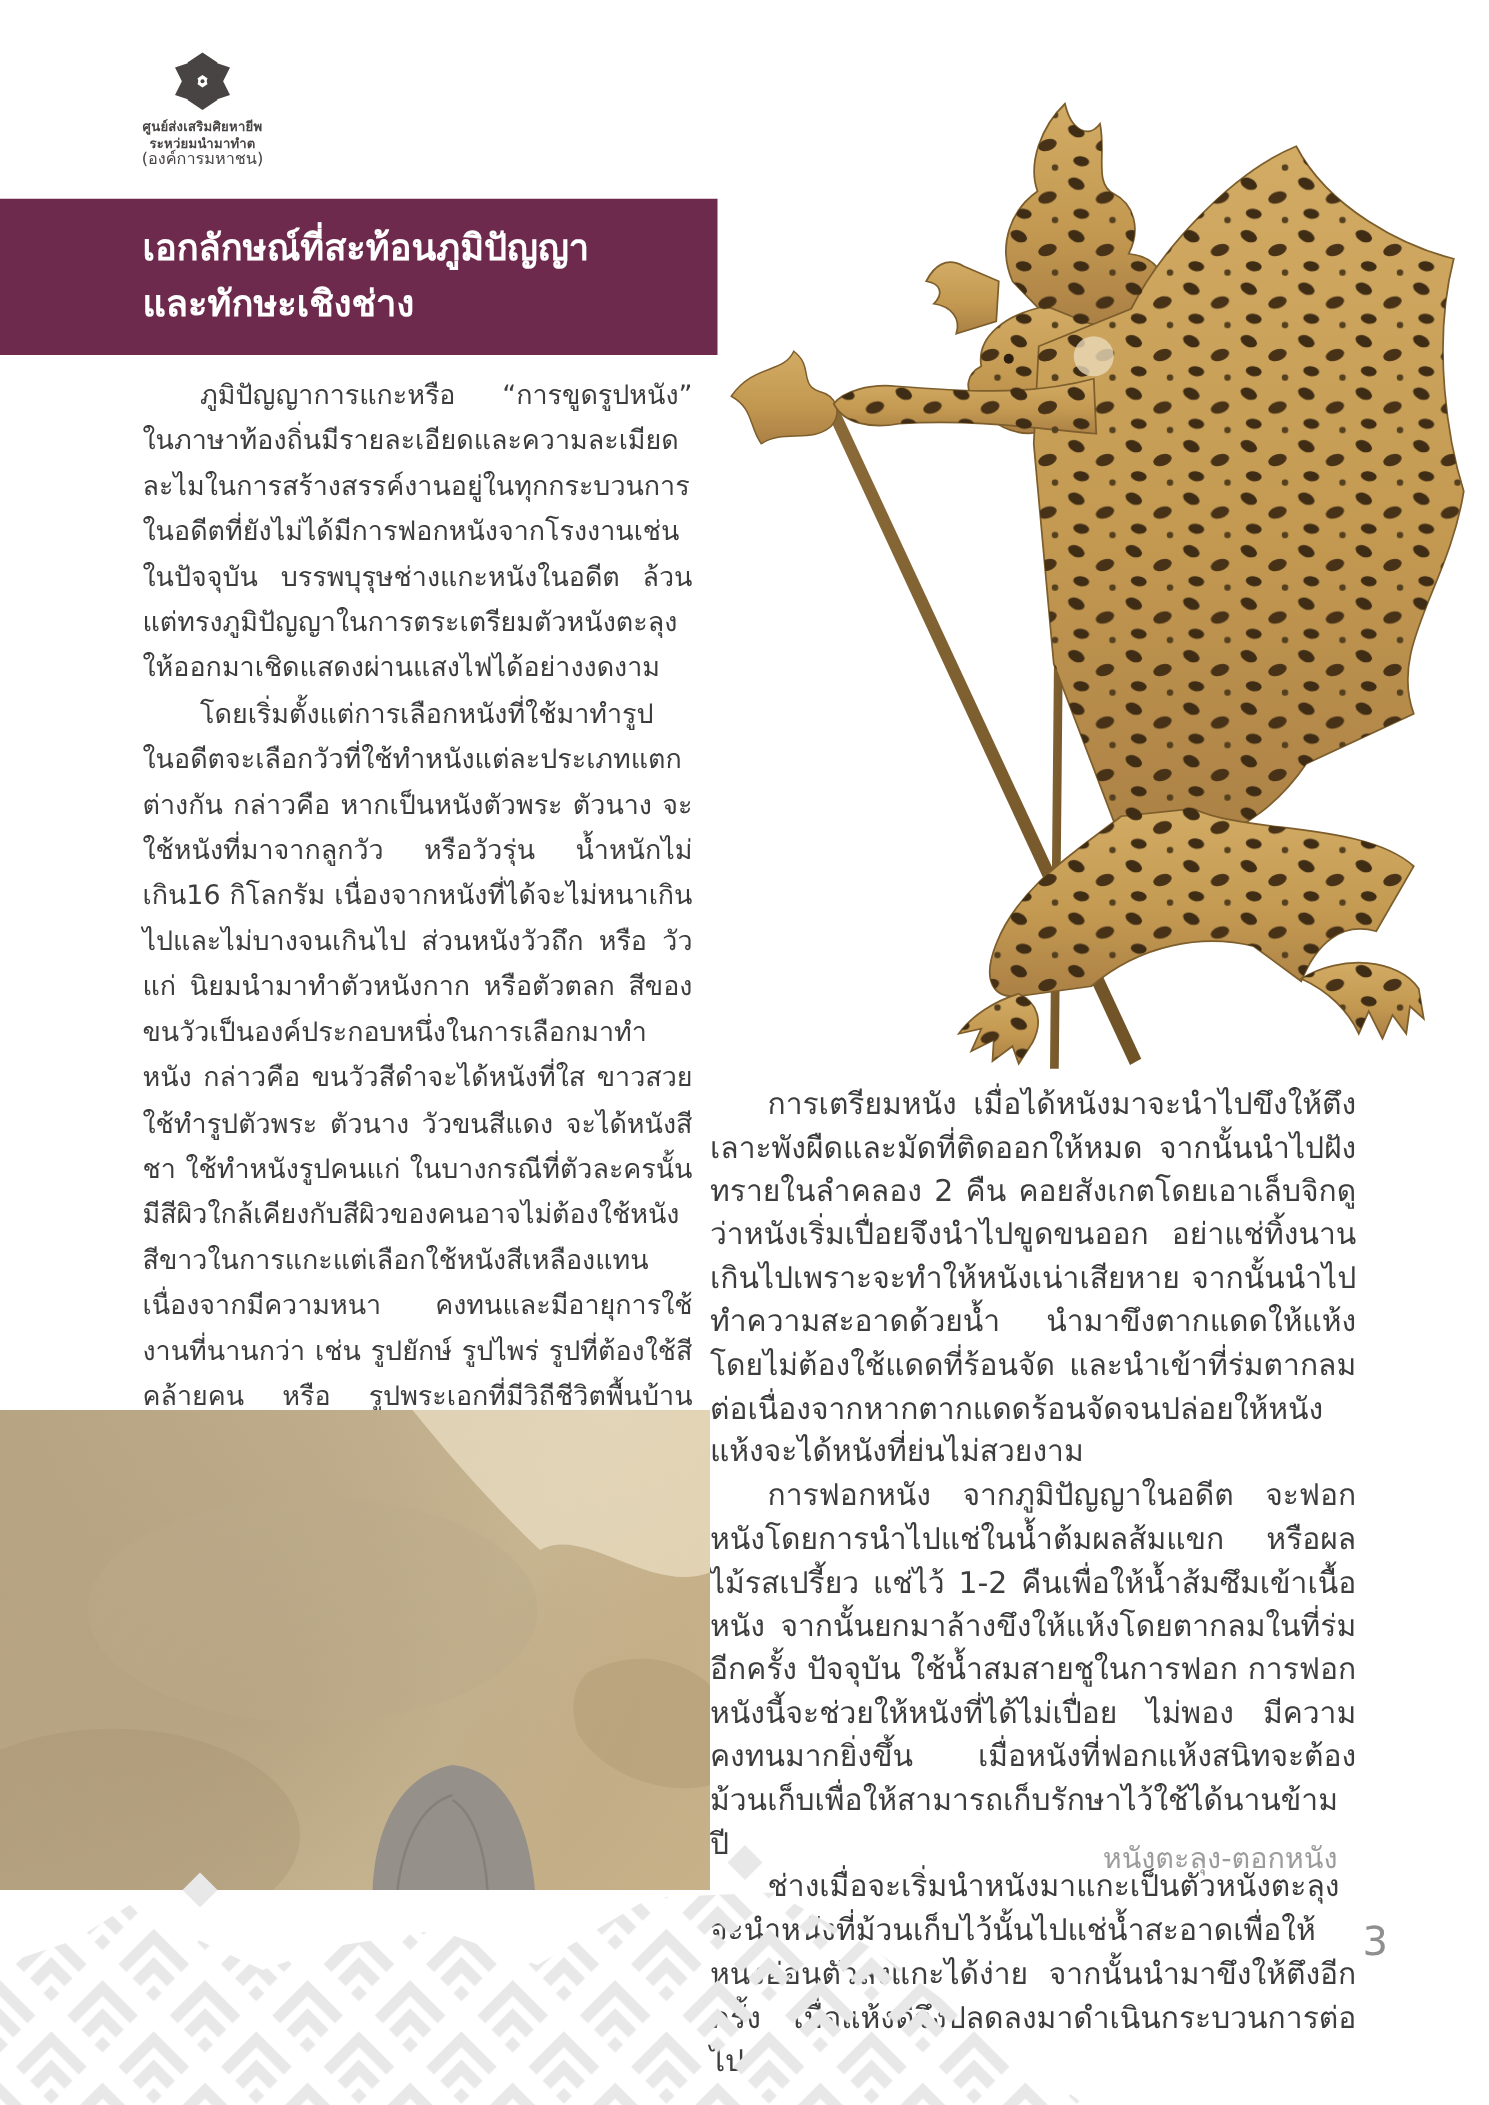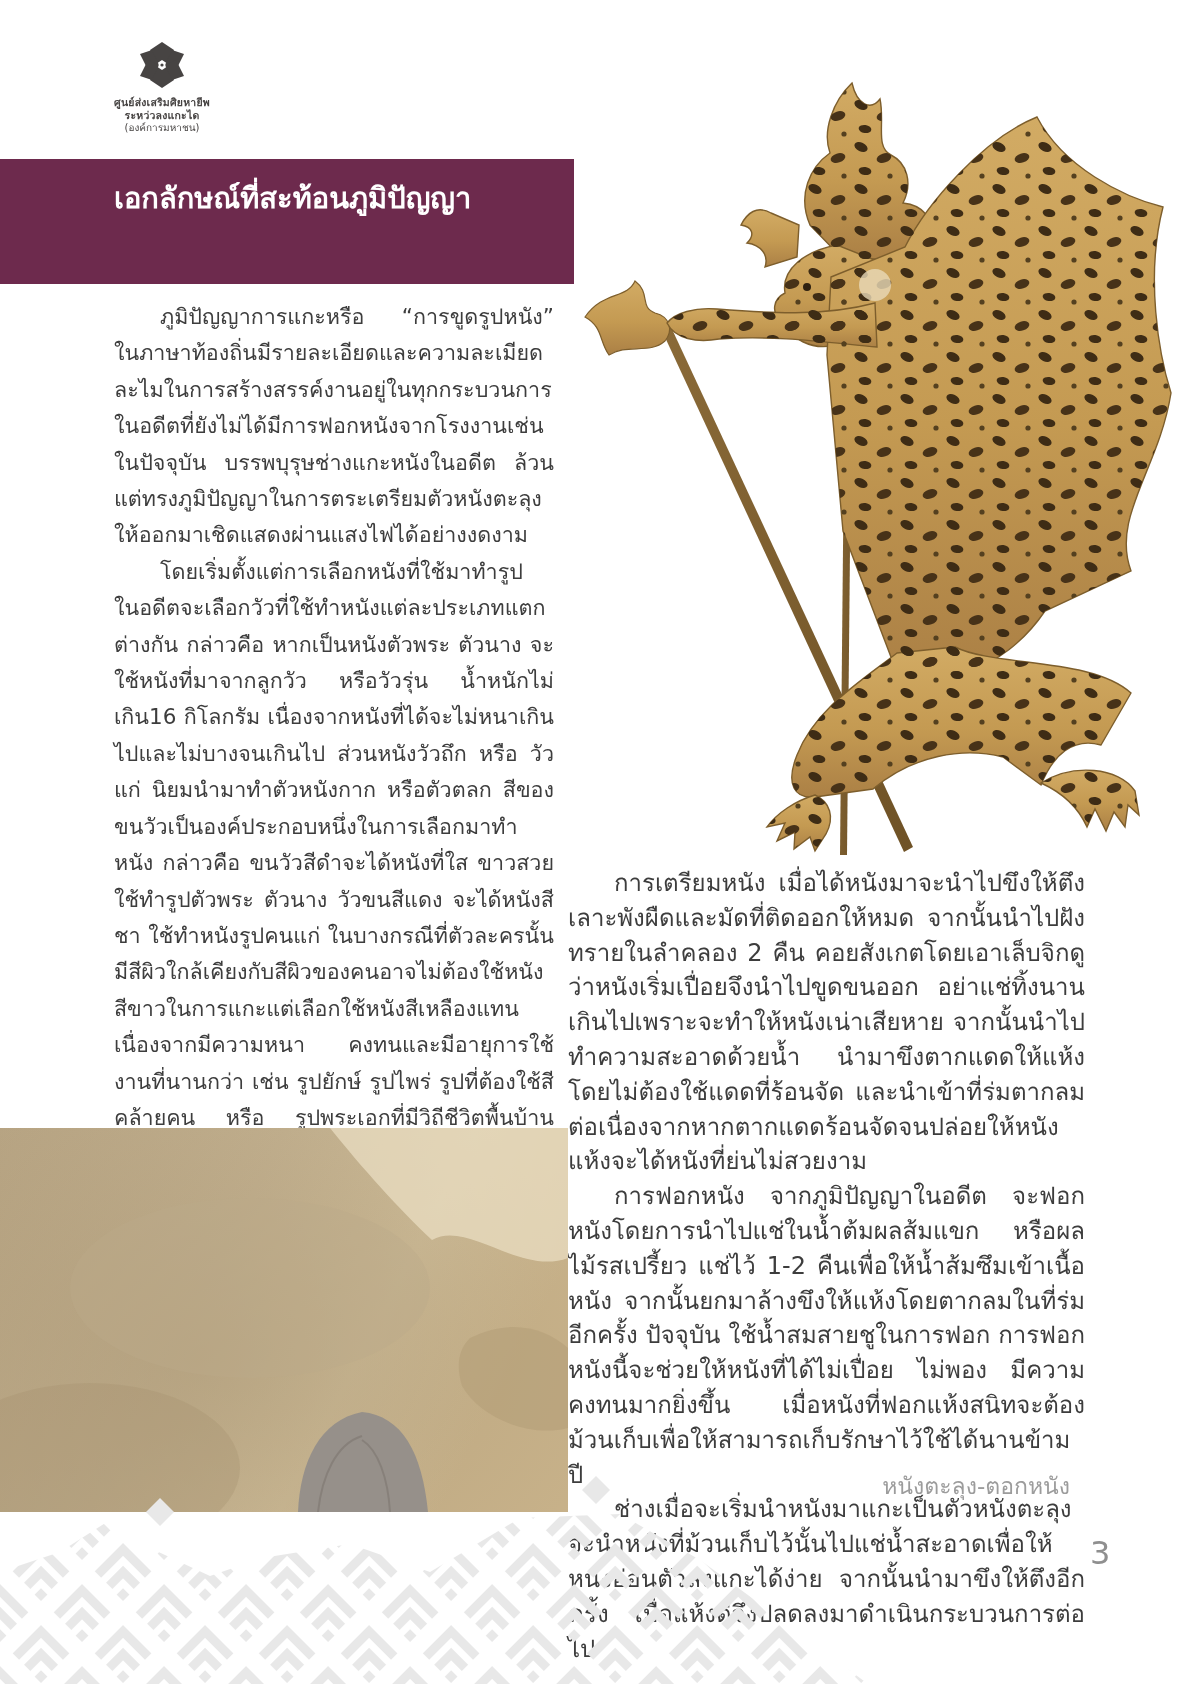--- a/index.html
+++ b/index.html
@@ -4,21 +4,21 @@
 <style>
   html,body{margin:0;padding:0;background:#ffffff;}
   .page{
     position:relative;width:1191px;height:1684px;background:#fff;overflow:hidden;
     font-family:"DejaVu Sans", sans-serif;color:#3d3d3d;
   }
   
   .logo{position:absolute;left:84px;top:40px;width:156px;text-align:center;color:#474443;}
   .logo svg{display:block;margin:0 auto 6px auto;}
   .logo .l1,.logo .l2{font-size:10.5px;font-weight:bold;line-height:13px;letter-spacing:.2px;}
-  .logo .l3{font-size:10px;line-height:12px;}
+  .logo .l3{font-size:13px;line-height:12px;}
   
   .banner{position:absolute;left:0;top:159px;width:574px;height:125px;background:#6d2a4d;
     box-sizing:border-box;padding:17px 13px 0 114px;}
   .banner .t{color:#fff;font-weight:bold;font-size:29px;line-height:45px;}
   
   .col{position:absolute;text-align:justify;}
   .col p{margin:0;text-indent:46px;}
   .left-col{left:114px;top:286px;width:440px;font-size:21.5px;line-height:36.4px;margin-top:13px;}
   .right-col{left:568px;top:866px;width:517px;font-size:24px;line-height:34.8px;}
   
@@ -42,26 +42,27 @@
         <path d="M24 48 L36 40 L30 26 L24 30 L18 26 L12 40 Z"></path>
         <path d="M2 14 L14 10 L21 25 L10 30 Z"></path>
         <path d="M46 14 L34 10 L27 25 L38 30 Z"></path>
         <path d="M2 36 L14 40 L21 25 L10 20 Z"></path>
         <path d="M46 36 L34 40 L27 25 L38 20 Z"></path>
       </g>
       <circle cx="24" cy="25" r="3.4" fill="#fff"></circle>
       <circle cx="24" cy="25" r="1.6" fill="#474443"></circle>
     </svg>
     <div class="l1">ศูนย์ส่งเสริมศิยหายีพ</div>
-    <div class="l2">ระหว่วลงแกะได</div>
+    <div class="l2">ระหว่ยมนำมาทำต</div>
     <div class="l3">(องค์การมหาชน)</div>
   </div>
 
   <div class="banner">
     <div class="t">เอกลักษณ์ที่สะท้อนภูมิปัญญา</div>
+    <div class="t">และทักษะเชิงช่าง</div>
   </div>
 
   <div class="col left-col">
     <p>ภูมิปัญญาการแกะหรือ “การขูดรูปหนัง” ในภาษาท้องถิ่นมีรายละเอียดและความละเมียดละไมในการสร้างสรรค์งานอยู่ในทุกกระบวนการ ในอดีตที่ยังไม่ได้มีการฟอกหนังจากโรงงานเช่นในปัจจุบัน บรรพบุรุษช่างแกะหนังในอดีต ล้วนแต่ทรงภูมิปัญญาในการตระเตรียมตัวหนังตะลุงให้ออกมาเชิดแสดงผ่านแสงไฟได้อย่างงดงาม</p>
     <p>โดยเริ่มตั้งแต่การเลือกหนังที่ใช้มาทำรูป ในอดีตจะเลือกวัวที่ใช้ทำหนังแต่ละประเภทแตกต่างกัน กล่าวคือ หากเป็นหนังตัวพระ ตัวนาง จะใช้หนังที่มาจากลูกวัว หรือวัวรุ่น น้ำหนักไม่เกิน16 กิโลกรัม เนื่องจากหนังที่ได้จะไม่หนาเกินไปและไม่บางจนเกินไป ส่วนหนังวัวถึก หรือ วัวแก่ นิยมนำมาทำตัวหนังกาก หรือตัวตลก สีของขนวัวเป็นองค์ประกอบหนึ่งในการเลือกมาทำหนัง กล่าวคือ ขนวัวสีดำจะได้หนังที่ใส ขาวสวย ใช้ทำรูปตัวพระ ตัวนาง วัวขนสีแดง จะได้หนังสีชา ใช้ทำหนังรูปคนแก่ ในบางกรณีที่ตัวละครนั้นมีสีผิวใกล้เคียงกับสีผิวของคนอาจไม่ต้องใช้หนังสีขาวในการแกะแต่เลือกใช้หนังสีเหลืองแทนเนื่องจากมีความหนา คงทนและมีอายุการใช้งานที่นานกว่า เช่น รูปยักษ์ รูปไพร่ รูปที่ต้องใช้สีคล้ายคน หรือ รูปพระเอกที่มีวิถีชีวิตพื้นบ้าน เป็นต้น ส่วนหนังรูปครู รูปพระอิศวร รูปพระฤาษี จะเลือกใช้หนังเสือ หรือ ตามความเชื่อหากเป็นรูปครู รูปศักดิ์สิทธิ์ จะใช้หนังปาฏิหาริย์ เช่น หนังวัวที่ตายจากฟ้าผ่า ควายสีขาวฟ้าผ่าตาย หรือวัวลายตายแก่หมายถึง วัวลายที่แก่ตายเองตามธรรมชาติ ลักษณะวัวที่พิเศษเช่น วัวตีนด่าง หางดอก หนอกขาว หน้าโพธิ์(หน้าใบโพธิ์) เป็นต้น</p>
   </div>
 
   <div class="puppet" role="img" aria-label="ตัวหนังตะลุง รูปแกะหนังลายจุดสีทอง ถือไม้เท้า พร้อมไม้ตับสำหรับเชิด">
     <svg width="600" height="812" viewBox="0 0 600 812">
       <defs>

